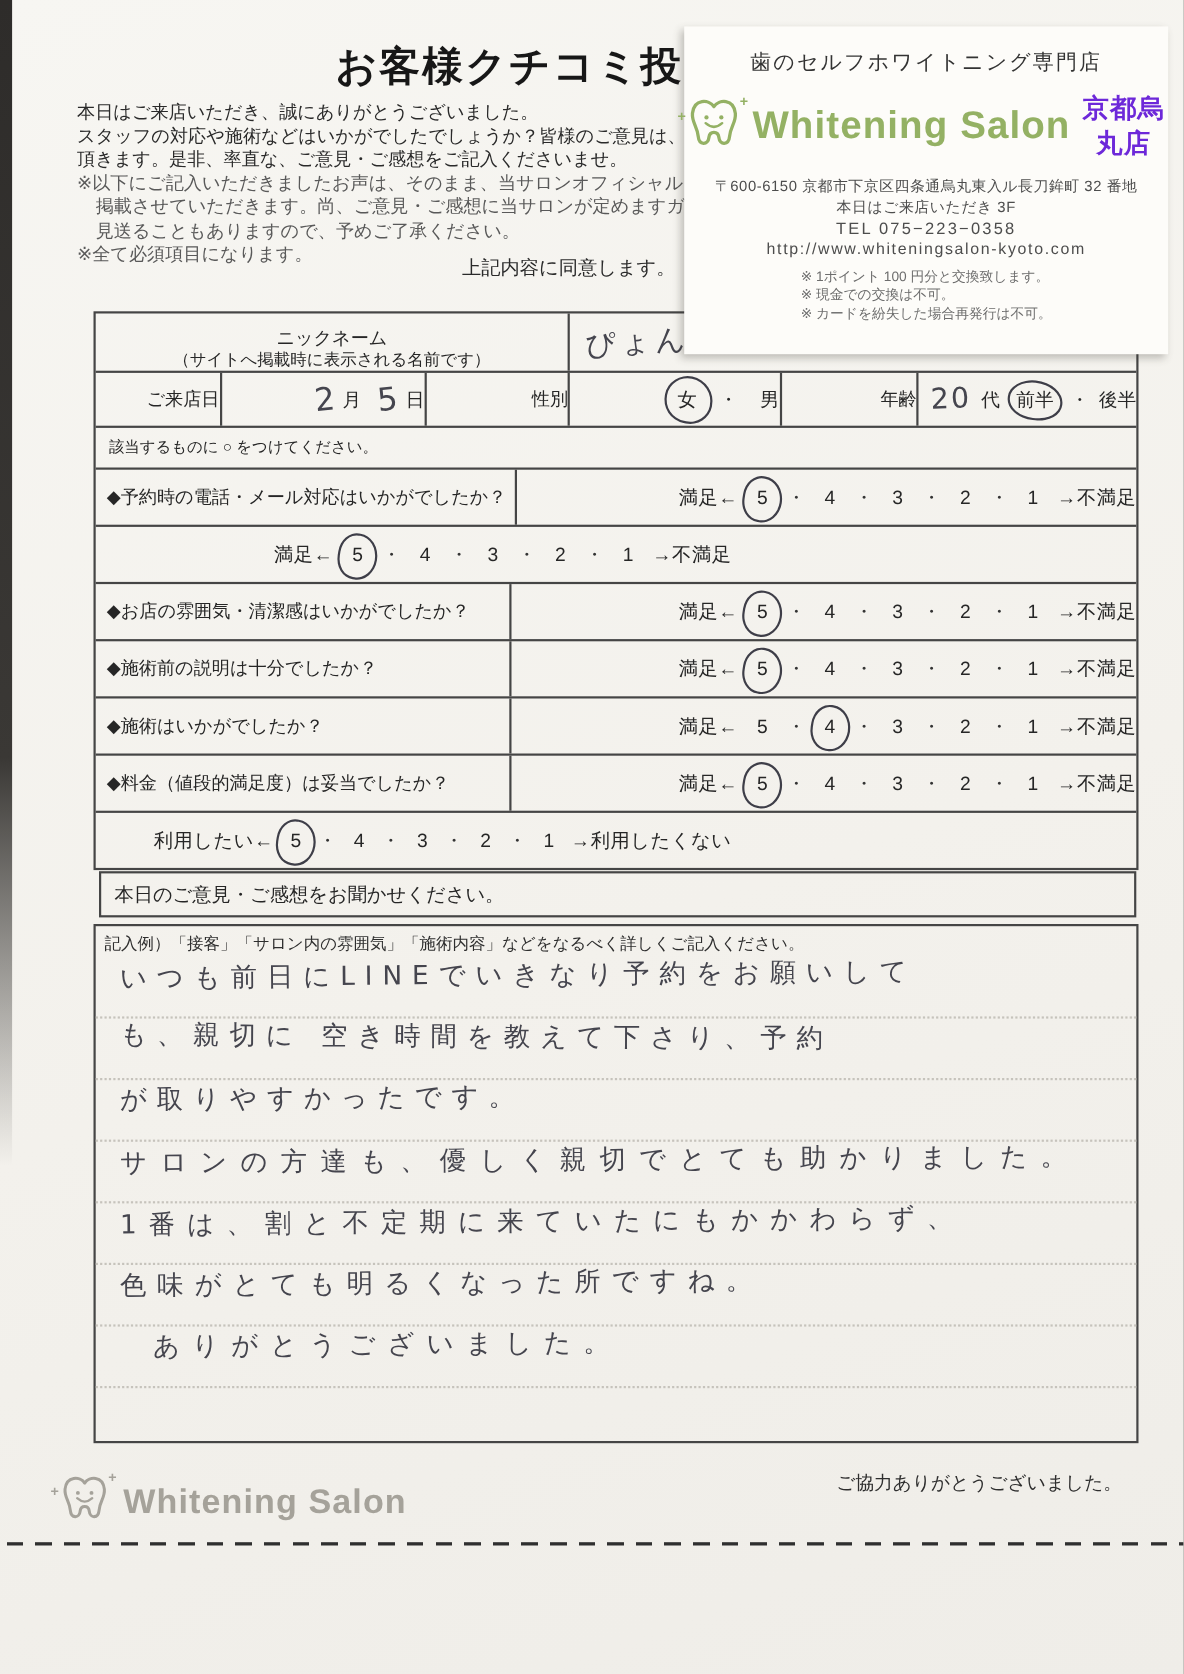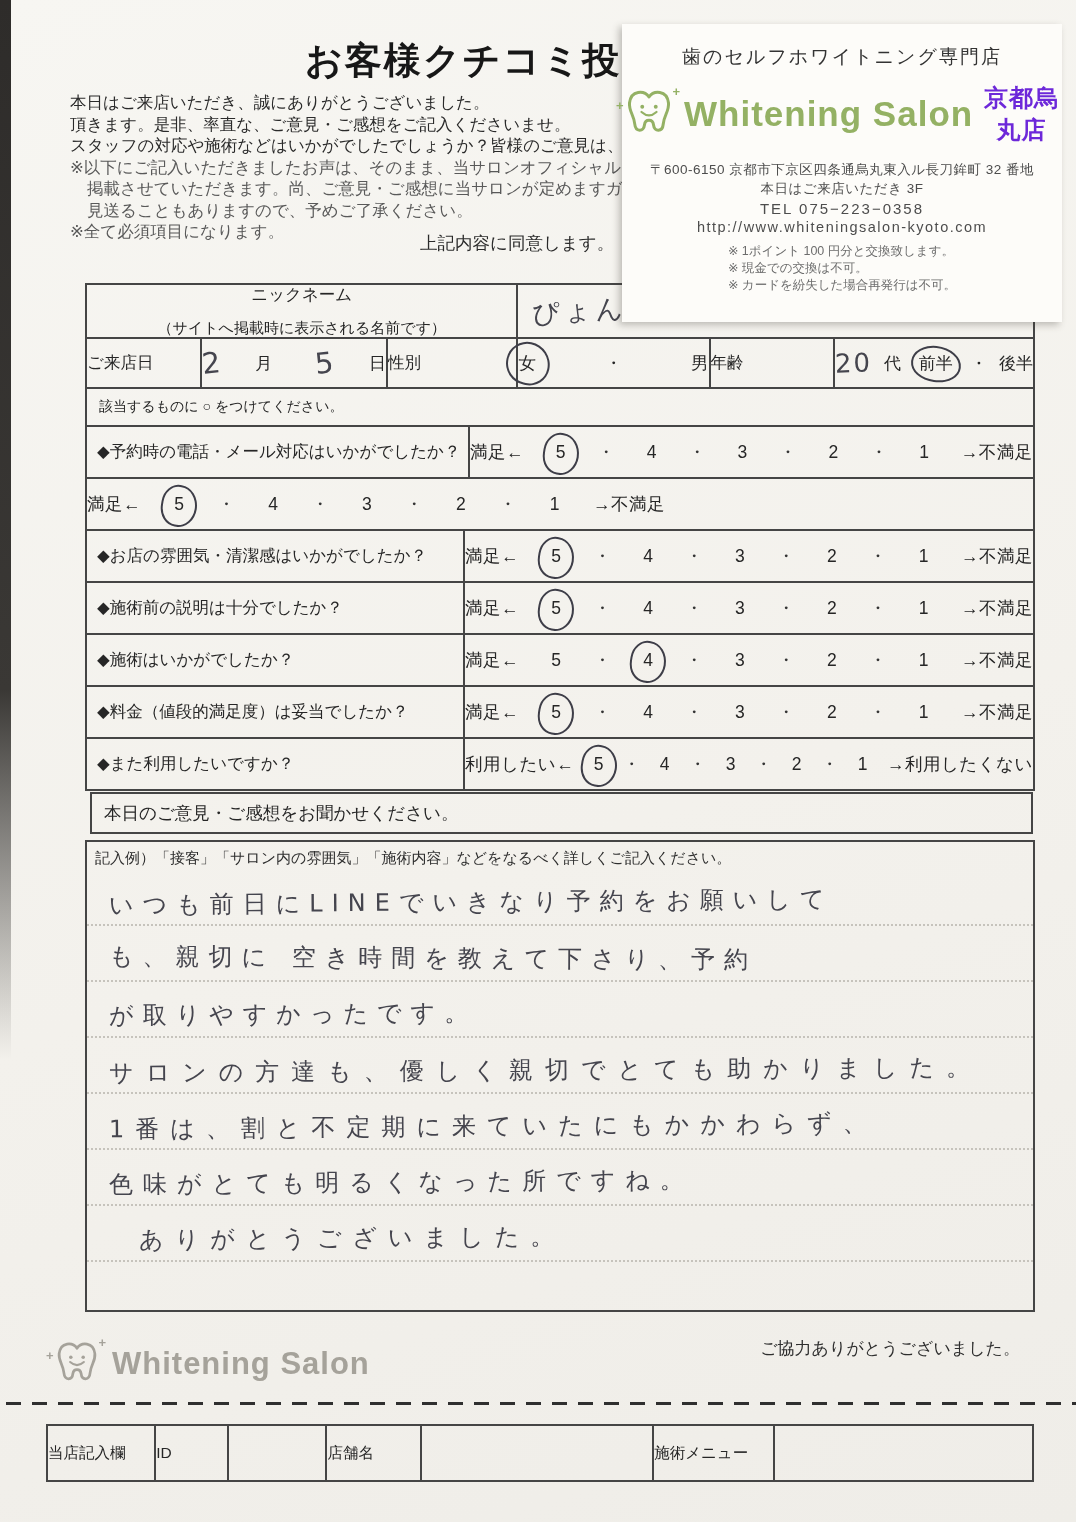--- a/index.html
+++ b/index.html
@@ -30,21 +30,21 @@
   .card-addr { font-size:13.5px; color:#4d4d4d; line-height:19px; letter-spacing:.5px; }
   .card-tel { font-size:15px; color:#4d4d4d; letter-spacing:2px; margin-top:2px; }
   .card-url { font-size:14.5px; color:#4d4d4d; letter-spacing:1.5px; margin-top:2px; }
   .card-notes { margin-top:8px; font-size:12.5px; color:#6d6d6d; line-height:17px; text-align:left;
                 display:inline-block; }
 
   
   .tbl { position:absolute; border:2px solid #454545; background:transparent; }
   .t-row { display:flex; border-top:2px solid #454545; }
   .t-row:first-child { border-top:none; }
-  .cell { border-left:2px solid #454545; display:flex; align-items:center; justify-content:space-between; }
+  .cell { border-left:2px solid #454545; display:flex; align-items:center; justify-content:flex-end; }
   .cell:first-child { border-left:none; }
 
   .main-tbl { left:85px; top:283px; width:950px; }
   .row-nick { height:52px; }
   .row-date { height:50px; }
   .nick-label { width:45.4%; flex-direction:column; line-height:19px; }
   .nick-label .l1 { font-size:16.5px; }
   .nick-label .l2 { font-size:15px; }
   .nick-value { width:54.6%; justify-content:flex-start; padding-left:14px; }
   .c-visit-l { width:11.9%; font-size:16.5px; }
@@ -64,21 +64,21 @@
   .scale-end { letter-spacing:.5px; }
   .num.circled::before { content:""; position:absolute; left:-9px; right:-9px; top:-9px; bottom:-12px;
       border:2px solid #3e3e48; border-radius:48% 55% 52% 50%; transform:rotate(9deg); }
 
   .prompt-box { position:absolute; left:90px; top:792px; width:943px; height:42px; border:2px solid #454545;
       display:flex; align-items:center; padding-left:12px; font-size:17.5px; }
 
   .comment-box { position:absolute; left:85px; top:840px; width:950px; height:472px; border:2px solid #454545; }
   .example { font-size:15px; padding:7px 0 0 8px; color:#2e2e2e; }
   .hand-rows { margin-top:2px; }
-  .hand-row { height:56px; border-bottom:2px dotted #c6c3bc; display:flex; align-items:flex-end;
+  .hand-row { height:56px; border-bottom:2px dotted #c6c3bc; display:flex; 
               padding:0 6px 6px 22px; }
   .hand { font-family:"DejaVu Sans",sans-serif; color:#45454e; }
   .hand-line { font-size:24px; letter-spacing:9px; transform:rotate(-.5deg); white-space:nowrap; }
   .hand-row:nth-child(2) .hand-line { transform:rotate(.3deg); }
   .hand-row:nth-child(4) .hand-line { letter-spacing:12px; transform:rotate(-.4deg); }
   .hand-row:nth-child(5) .hand-line { letter-spacing:11px; }
   .hand-row:nth-child(6) .hand-line { letter-spacing:10px; }
   .hand-row:nth-child(7) .hand-line { padding-left:30px; letter-spacing:11px; }
 
   .hand-nick { font-size:27px; letter-spacing:4px; transform:rotate(-4deg); }
@@ -109,22 +109,22 @@
 </head>
 <body>
 
 <div class="page">
   <div class="scan-edge"></div>
 
   <div class="page-title">お客様クチコミ投</div>
 
   <div class="intro">
     <div class="ln">本日はご来店いただき、誠にありがとうございました。</div>
+    <div class="ln">スタッフの対応や施術などはいかがでしたでしょうか？皆様のご意見は、</div>
     <div class="ln">頂きます。是非、率直な、ご意見・ご感想をご記入くださいませ。</div>
-    <div class="ln">スタッフの対応や施術などはいかがでしたでしょうか？皆様のご意見は、</div>
     <div class="ln light">※以下にご記入いただきましたお声は、そのまま、当サロンオフィシャル</div>
     <div class="ln light ind">掲載させていただきます。尚、ご意見・ご感想に当サロンが定めますガ</div>
     <div class="ln light ind">見送ることもありますので、予めご了承ください。</div>
     <div class="ln light">※全て必須項目になります。</div>
   </div>
 
   <div class="agree">上記内容に同意します。</div>
 
   <div class="card">
     <div class="card-tagline">歯のセルフホワイトニング専門店</div>
@@ -285,21 +285,20 @@
         <span class="num">3</span>
           <span class="dot">・</span>
         <span class="num">2</span>
           <span class="dot">・</span>
         <span class="num">1</span>
         <span class="scale-end">→不満足</span>
       </div>
     </div>
 
     <div class="t-row q-row">
-      <div class="cell q-label">◆また利用したいですか？</div>
       <div class="cell q-scale" style="gap:11px;">
         <span class="scale-end">利用したい←</span>
         <span class="num circled">5</span>
           <span class="dot">・</span>
         <span class="num">4</span>
           <span class="dot">・</span>
         <span class="num">3</span>
           <span class="dot">・</span>
         <span class="num">2</span>
           <span class="dot">・</span>
@@ -348,24 +347,13 @@
       </svg>
       <span class="sparkle" style="left:-6px; top:8px; color:#a5a29a;">+</span>
       <span class="sparkle" style="right:-4px; top:-5px; color:#a5a29a;">+</span>
     </span>
     <span class="brand">Whitening Salon</span>
   </div>
   <div class="thanks">ご協力ありがとうございました。</div>
 
   <div class="cut-line"></div>
 
-  <div class="tbl office-tbl">
-    <div class="t-row office-row">
-      <div class="cell oc1">当店記入欄</div>
-      <div class="cell oc2">ID</div>
-      <div class="cell oc3"></div>
-      <div class="cell oc4">店舗名</div>
-      <div class="cell oc5"></div>
-      <div class="cell oc6">施術メニュー</div>
-      <div class="cell oc7"></div>
-    </div>
-  </div>
 </div>
 
 </body></html>

